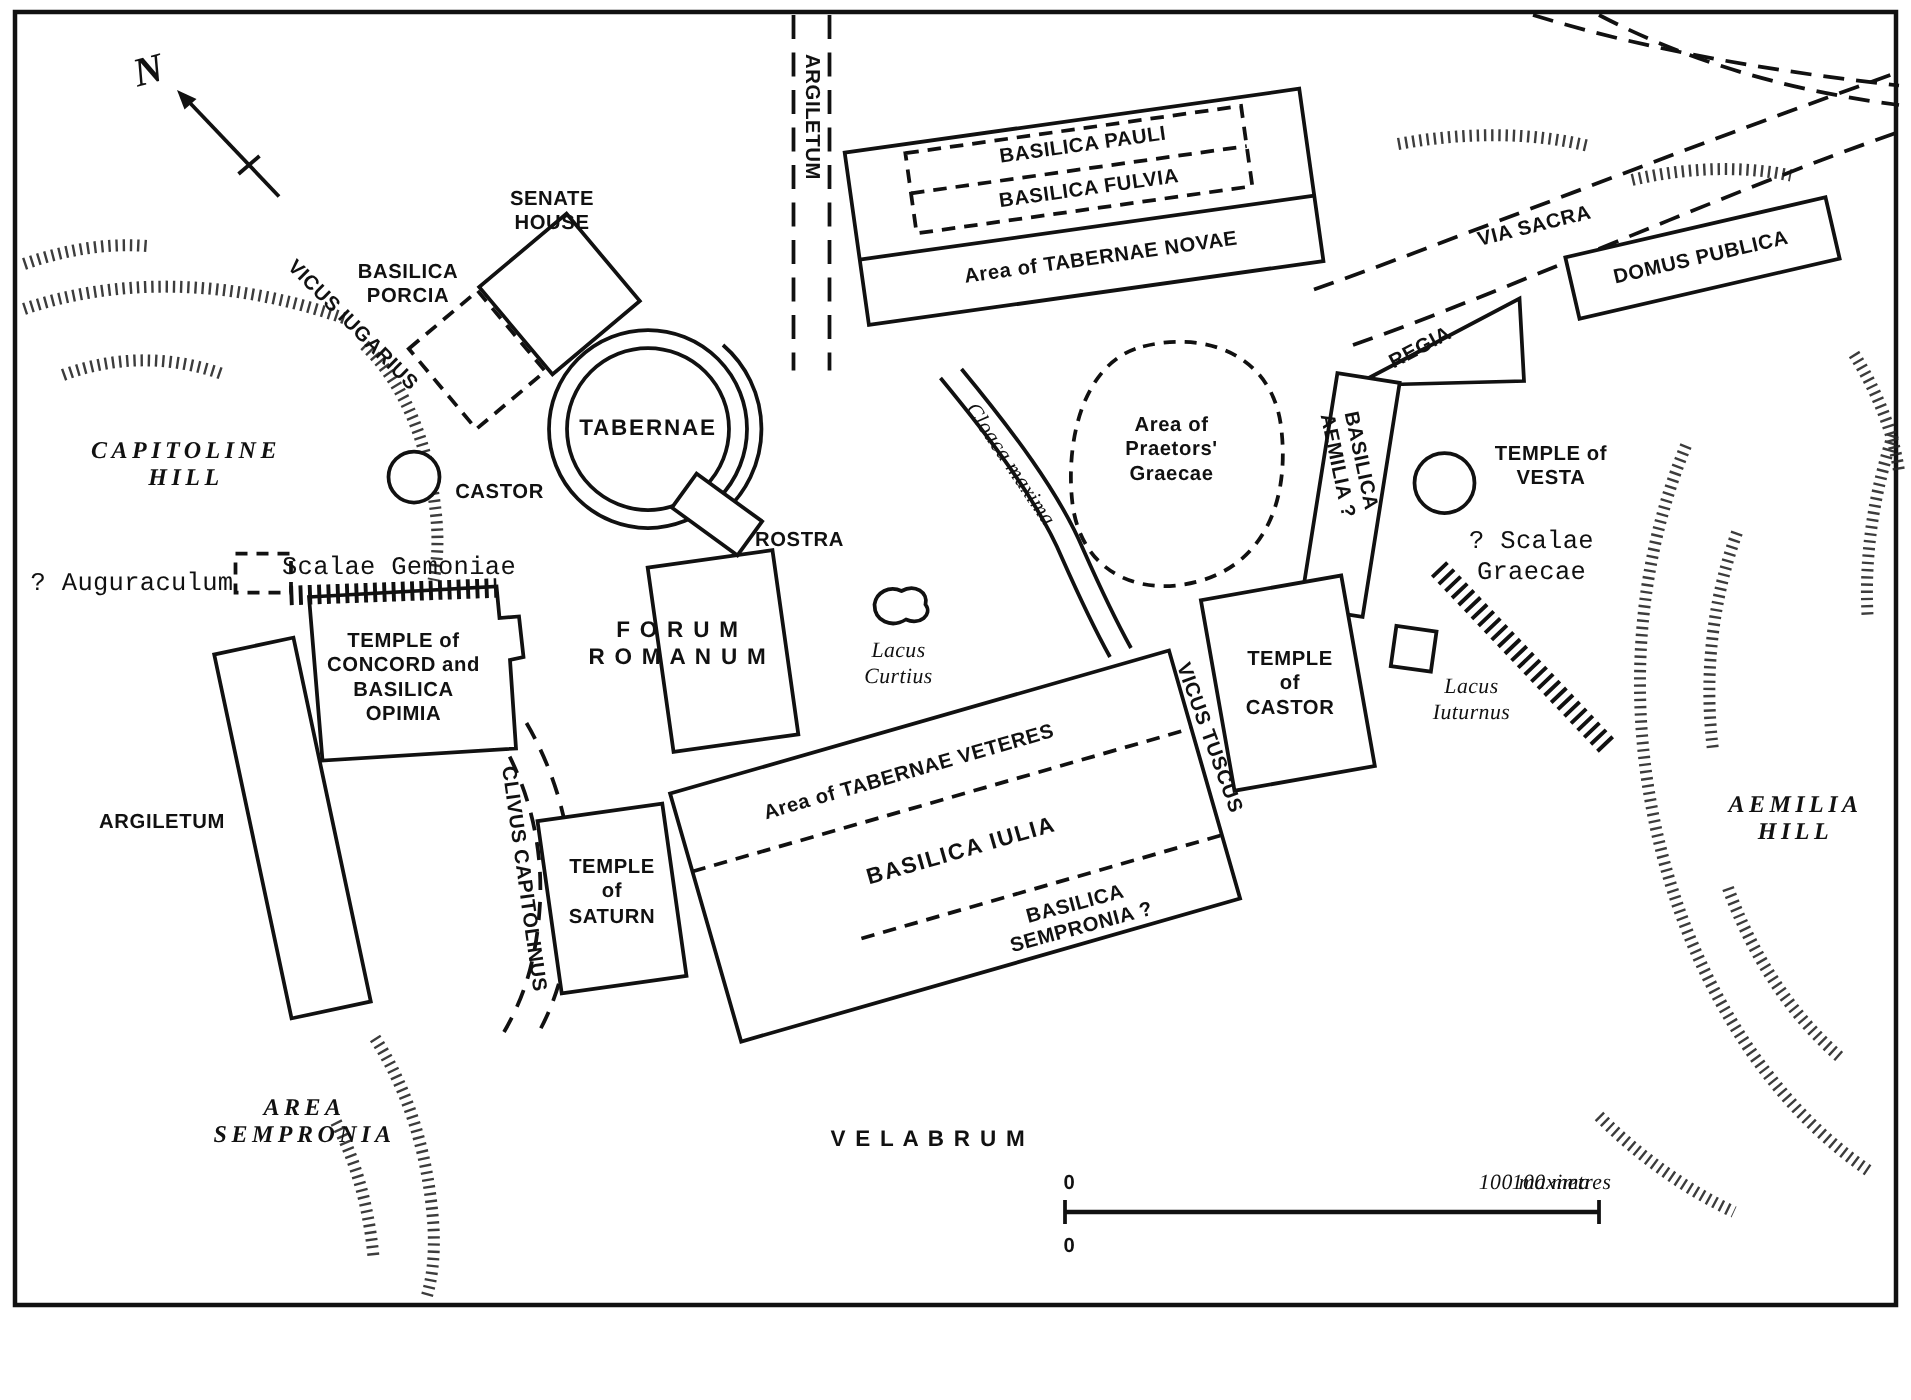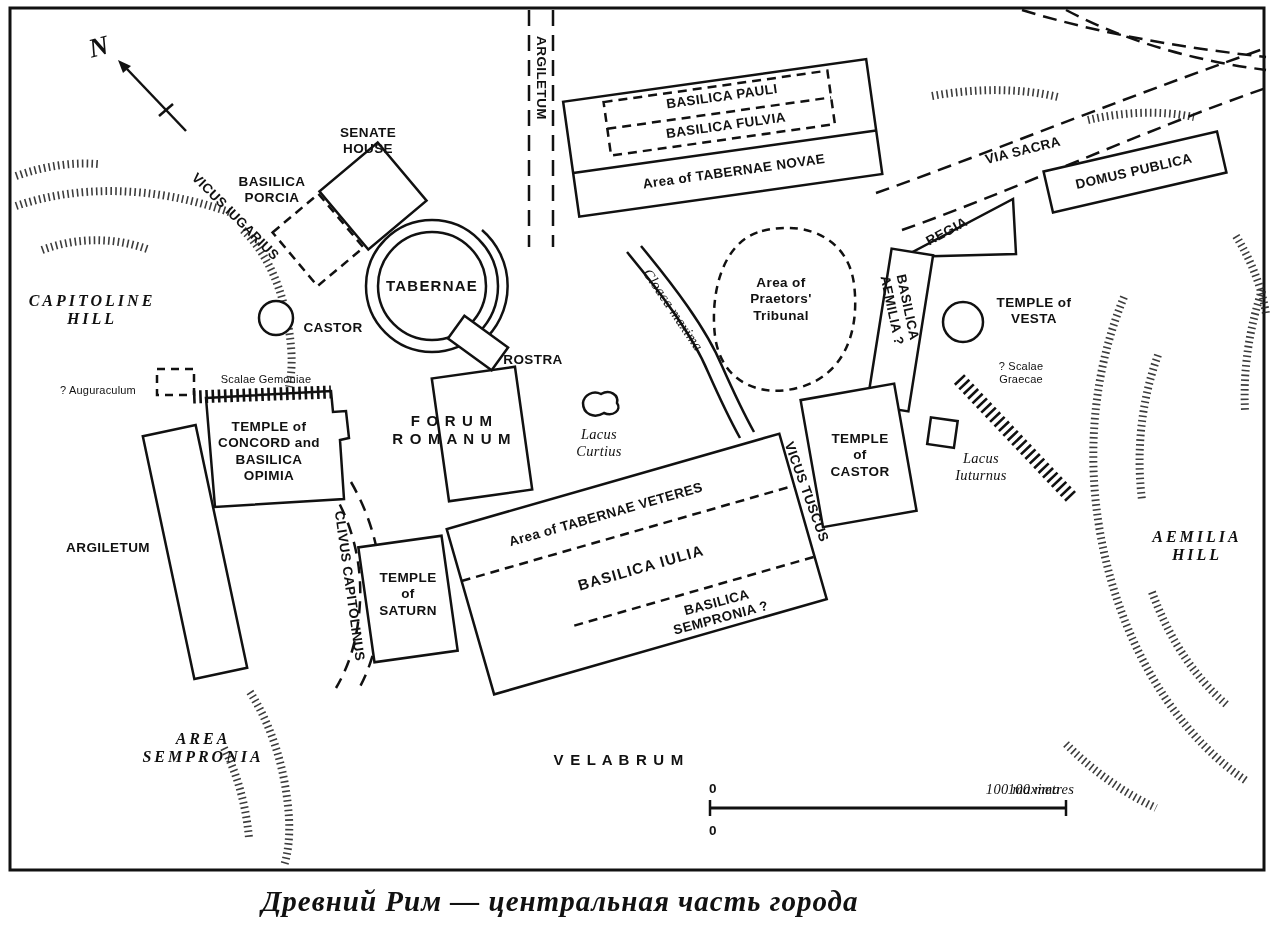--- a/index.html
+++ b/index.html
@@ -3,21 +3,21 @@
 <meta charset="utf-8">
 <style>
   html,body{margin:0;padding:0;background:#fff;}
   #page{position:relative;width:1274px;height:933px;background:#fff;overflow:hidden;
         font-family:"Liberation Sans",sans-serif;color:#111;}
   #mapsvg{position:absolute;left:0;top:0;}
   .layer{position:absolute;inset:0;}
   .lbl{position:absolute;transform:translate(-50%,-50%);white-space:pre-line;text-align:center;
        font:600 13.5px "Liberation Sans",sans-serif;letter-spacing:.4px;line-height:1.22;color:#111;}
   .big{font-size:15px;letter-spacing:1.2px;}
-  .sm{font-weight:400;font-size:11px;letter-spacing:.2px;}
+  .sm{font-weight:400;font-size:17px;letter-spacing:.2px;font-family:Liberation Mono, monospace;}
   .it{font:italic 400 14.5px "Liberation Serif",serif;letter-spacing:.3px;}
   .hill{font:italic 600 16px "Liberation Serif",serif;letter-spacing:3px;}
   .cap{font:italic 700 29px "Liberation Serif",serif;letter-spacing:1px;white-space:nowrap;}
   .north{font:italic 700 27px "Liberation Serif",serif;}
 </style>
 </head>
 <body>
 
 <div id="page">
 
@@ -116,48 +116,48 @@
   </svg>
 
   <div class="layer">
     <div class="lbl north" style="left:99px;top:47px;transform:translate(-50%,-50%) rotate(-15deg)">N</div>
 
     <div class="lbl" style="left:368px;top:141px">SENATE
 HOUSE</div>
     <div class="lbl" style="left:272px;top:190px">BASILICA
 PORCIA</div>
     <div class="lbl" style="left:235px;top:217px;transform:translate(-50%,-50%) rotate(45deg)">VICUS IUGARIUS</div>
-    <div class="lbl hill" style="left:92px;top:310px">CAPITOLINE
+    <div class="lbl hill" style="left:124px;top:310px">CAPITOLINE
 HILL</div>
     <div class="lbl big" style="left:432px;top:286px">TABERNAE</div>
     <div class="lbl" style="left:333px;top:328px">CASTOR</div>
     <div class="lbl" style="left:533px;top:360px">ROSTRA</div>
     <div class="lbl" style="left:541px;top:78px;transform:translate(-50%,-50%) rotate(90deg)">ARGILETUM</div>
 
     <div class="lbl" style="left:722px;top:97px;transform:translate(-50%,-50%) rotate(-8deg)">BASILICA PAULI</div>
     <div class="lbl" style="left:726px;top:126px;transform:translate(-50%,-50%) rotate(-8deg)">BASILICA FULVIA</div>
     <div class="lbl" style="left:734px;top:172px;transform:translate(-50%,-50%) rotate(-8deg)">Area of TABERNAE NOVAE</div>
 
     <div class="lbl" style="left:1023px;top:151px;transform:translate(-50%,-50%) rotate(-14deg)">VIA SACRA</div>
     <div class="lbl" style="left:1134px;top:172px;transform:translate(-50%,-50%) rotate(-13deg)">DOMUS PUBLICA</div>
     <div class="lbl" style="left:947px;top:232px;transform:translate(-50%,-50%) rotate(-28deg)">REGIA</div>
     <div class="lbl" style="left:781px;top:300px">Area of
 Praetors'
-Tribunal</div>
+Graecae</div>
     <div class="lbl it" style="left:673px;top:310px;transform:translate(-50%,-50%) rotate(56deg)">Cloaca maxima</div>
     <div class="lbl" style="left:899px;top:309px;transform:translate(-50%,-50%) rotate(78deg)">BASILICA
 AEMILIA ?</div>
     <div class="lbl" style="left:1034px;top:311px">TEMPLE of
 VESTA</div>
     <div class="lbl sm" style="left:1021px;top:373px">? Scalae
 Graecae</div>
     <div class="lbl it" style="left:981px;top:467px">Lacus
 Iuturnus</div>
 
-    <div class="lbl sm" style="left:98px;top:391px">? Auguraculum</div>
+    <div class="lbl sm" style="left:88px;top:391px">? Auguraculum</div>
     <div class="lbl sm" style="left:266px;top:380px">Scalae Gemoniae</div>
     <div class="lbl" style="left:269px;top:452px">TEMPLE of
 CONCORD and
 BASILICA
 OPIMIA</div>
     <div class="lbl big" style="left:452px;top:430px">F O R U M
 R O M A N U M</div>
     <div class="lbl it" style="left:599px;top:443px">Lacus
 Curtius</div>
     <div class="lbl" style="left:108px;top:548px">ARGILETUM</div>
@@ -179,16 +179,15 @@
 HILL</div>
     <div class="lbl hill" style="left:203px;top:748px">AREA
 SEMPRONIA</div>
     <div class="lbl big" style="left:619px;top:760px">V E L A B R U M</div>
 
     <div class="lbl" style="left:713px;top:789px">0</div>
     <div class="lbl it" style="left:1023px;top:789px">100 maxima</div>
     <div class="lbl" style="left:713px;top:831px">0</div>
     <div class="lbl it" style="left:1041px;top:789px">100 metres</div>
 
-    <div class="lbl cap" style="left:560px;top:901px">Древний Рим — центральная часть города</div>
   </div>
 
 </div>
 
 </body></html>

